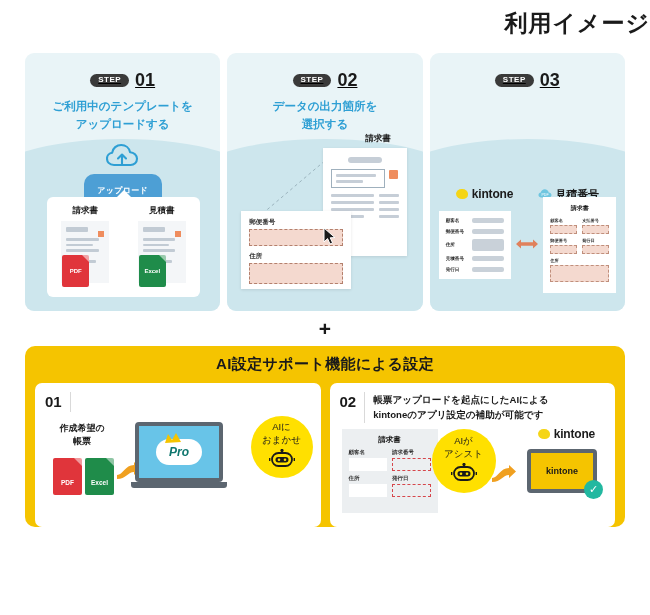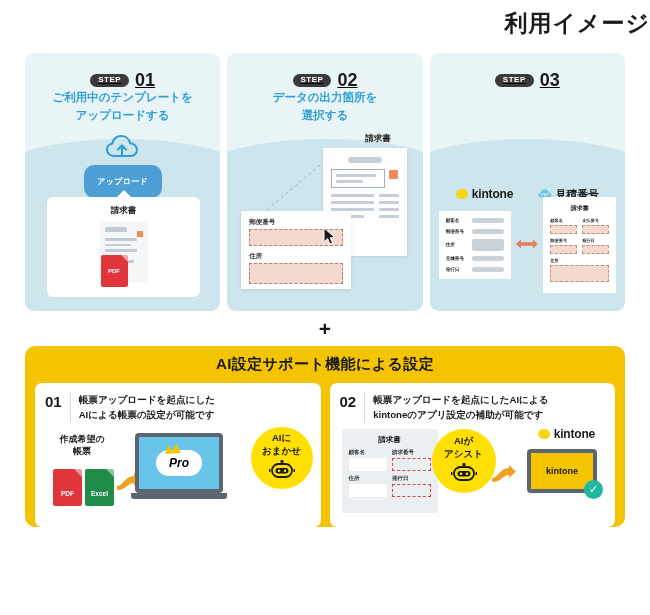--- a/index.html
+++ b/index.html
@@ -61,20 +61,21 @@
     border-radius: 9px;
     line-height: 1;
   }
   .step-num {
     font-size: 18px;
     font-weight: bold;
     color: #1a1a1a;
     line-height: 1;
   }
   .step-desc {
+    margin-top: 9px;
     text-align: center;
     font-size: 11.5px;
     font-weight: bold;
     color: #2e9fd4;
     line-height: 1.55;
     padding: 0 10px;
   }
   .step-desc.small { font-size: 11px; }
 
   
@@ -265,23 +266,23 @@
   .want-label { position: absolute; left: 6px; top: 6px; width: 62px; text-align: center; font-size: 9px; font-weight: bold; color: #1a1a1a; line-height: 1.4; }
   .want-files { position: absolute; left: 8px; top: 42px; display: flex; gap: 3px; }
   .ffile { width: 29px; height: 37px; border-radius: 2px; color: #fff; font-size: 6.5px; font-weight: bold; display: flex; align-items: flex-end; justify-content: center; padding-bottom: 9px; position: relative; }
   .ffile.pdf { background: #e0353b; }
   .ffile.excel { background: #1f8c4a; }
   .ffile::after { content: ""; position: absolute; right: 0; top: 0; border-left: 8px solid transparent; border-top: 8px solid rgba(255,255,255,0.5); }
   .arrow-orange { position: absolute; color: #f0a020; font-size: 19px; line-height: 1; }
   .laptop { position: absolute; left: 86px; top: 6px; width: 96px; }
   .laptop .screen { width: 88px; height: 60px; border: 4px solid #5c6670; border-radius: 4px; background: #68c4e8; margin: 0 auto; display: flex; align-items: center; justify-content: center; }
   .laptop .base { width: 96px; height: 6px; background: #5c6670; border-radius: 0 0 3px 3px; }
-  .pro-cloud { width: 46px; height: 26px; background: #ffffff; border-radius: 13px; display: flex; align-items: center; justify-content: center; font-size: 12px; font-weight: bold; color: #000000; font-style: italic; position: relative; }
+  .pro-cloud { width: 46px; height: 26px; background: #ffffff; border-radius: 13px; display: flex; align-items: center; justify-content: center; font-size: 12px; font-weight: bold; color: #0f766e; font-style: italic; position: relative; }
   .ai-circle { position: absolute; border-radius: 50%; background: #ffe000; display: flex; flex-direction: column; align-items: center; justify-content: center; }
-  .ai-circle .cap { font-size: 9.5px; font-weight: bold; color: #1a1a1a; line-height: 1.35; text-align: center; }
+  .ai-circle .cap { font-size: 9.5px; font-weight: normal; color: #1a1a1a; line-height: 1.35; text-align: center; }
   .robot { margin-top: 2px; }
 
   
   .form-mini { position: absolute; left: 2px; top: 2px; width: 96px; height: 84px; background: #eceff1; padding: 6px 7px; }
   .form-mini .t { text-align: center; font-size: 7.5px; font-weight: bold; color: #1a1a1a; margin-bottom: 4px; }
   .form-mini .rw { display: flex; gap: 5px; margin-bottom: 4px; }
   .form-mini .c { flex: 1; }
   .form-mini .lb { font-size: 5.5px; font-weight: bold; color: #333; margin-bottom: 2px; }
   .form-mini .inp { height: 13px; background: #fff; }
   .form-mini .inp.dash { background: transparent; border: 1px dashed #d6474c; }
@@ -323,20 +324,33 @@
           <div class="bar head"></div>
             <div class="sq"></div>
           <div class="bar" style="width:86%"></div>
           <div class="bar" style="width:70%"></div>
           <div class="bar" style="width:86%"></div>
           <div class="bar" style="width:60%"></div>
           <div class="bar" style="width:78%"></div>
           <div class="file-badge pdf">PDF</div>
         </div>
       </div>
+      <div class="doc-col">
+        <div class="doc-label">見積書</div>
+        <div class="doc-sheet">
+          <div class="bar head"></div>
+            <div class="sq"></div>
+          <div class="bar" style="width:86%"></div>
+          <div class="bar" style="width:70%"></div>
+          <div class="bar" style="width:86%"></div>
+          <div class="bar" style="width:60%"></div>
+          <div class="bar" style="width:78%"></div>
+          <div class="file-badge excel">Excel</div>
+        </div>
+      </div>
     </div>
   </div>
 
   <div class="step-card">
     <div class="wave"></div>
     <div class="inner">
       <div class="step-badge-row">
         <span class="step-pill">STEP</span>
         <span class="step-num">02</span>
       </div>
@@ -469,22 +483,20 @@
 
 <div class="ai-section">
   <div class="ai-title">AI設定サポート機能による設定</div>
 
   <div class="ai-cards">
 
     <div class="ai-card">
       <div class="ai-card-head">
         <span class="ai-card-num">01</span>
         <span class="ai-card-divider"></span>
-        <span class="ai-card-text" style="white-space:pre-line">帳票アップロードを起点にした
-AIによる帳票の設定が可能です</span>
       </div>
 
       <div class="ai-art">
         <div class="want-label" style="white-space:pre-line">作成希望の
 帳票</div>
         <div class="want-files">
           <div class="ffile pdf">PDF</div>
           <div class="ffile excel">Excel</div>
         </div>
         <div class="arrow-orange" style="left:72px; top:46px;">

